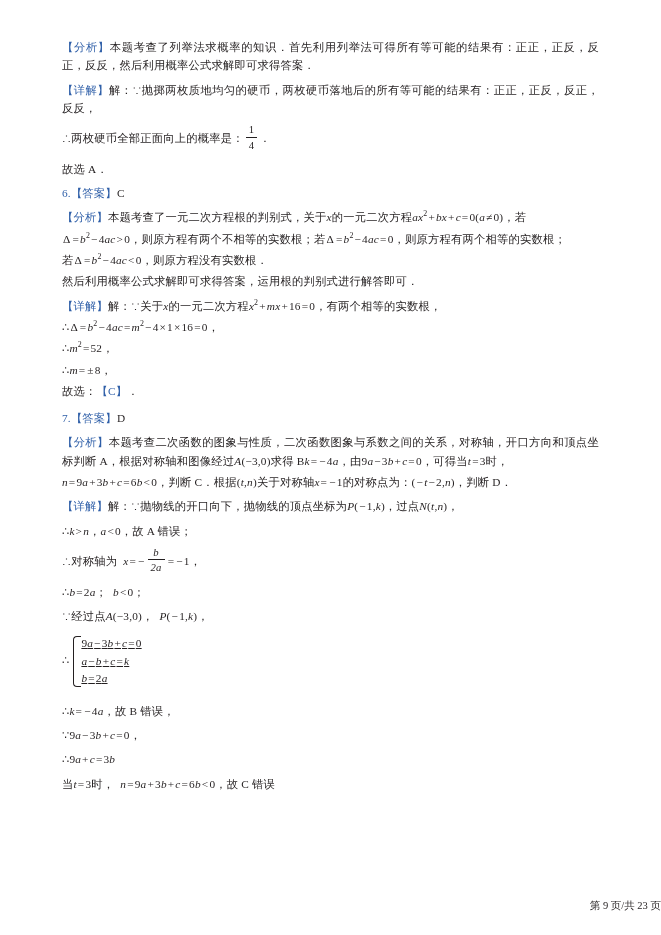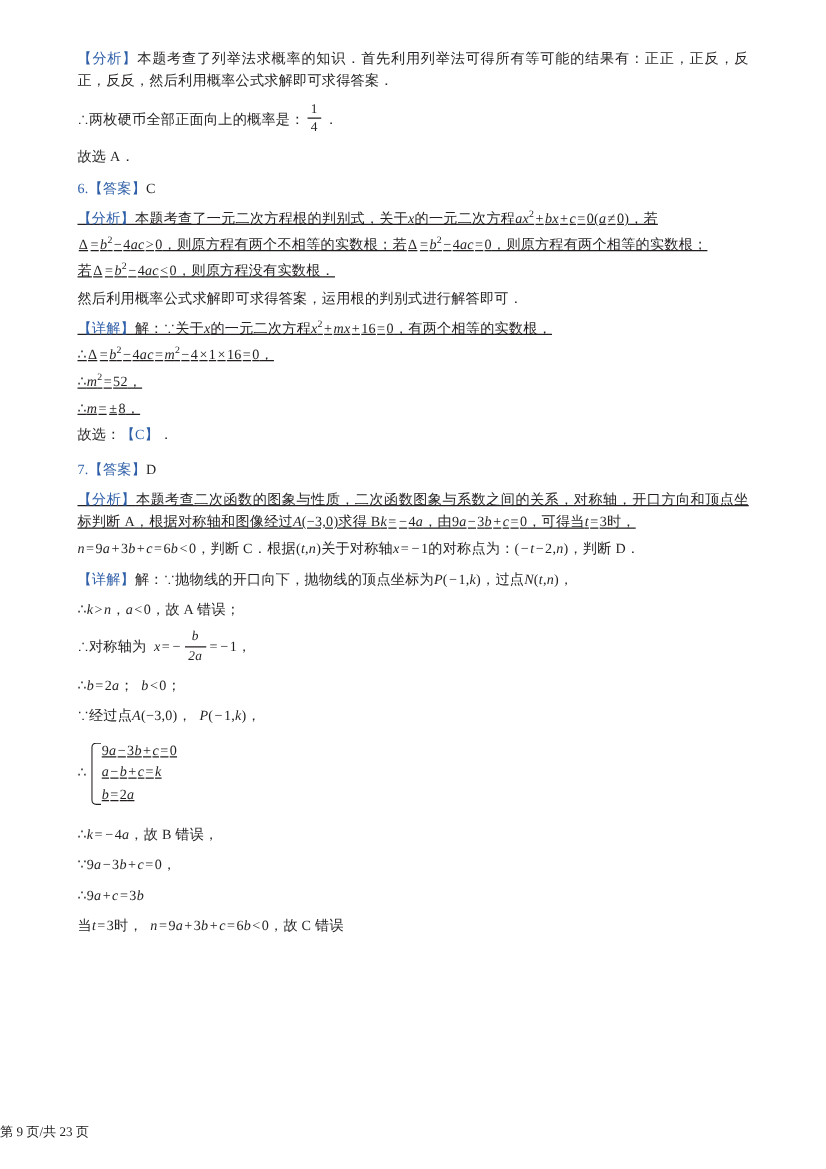--- a/index.html
+++ b/index.html
@@ -22,21 +22,21 @@
     box-sizing: border-box;
     padding: 38px 62px 0 62px;
   }
   .para {
     font-size: 11.3px;
     line-height: 1.62;
     margin: 0 0 6px 0;
     text-align: justify;
     letter-spacing: 0.2px;
   }
-  .para.tight { margin-bottom: 3px; text-decoration: underline; }
+  .para.tight { margin-bottom: 3px; }
   .para.loose { margin-bottom: 9px; }
   .label-blue {
     color: #2f5fa8;
   }
   .qnum {
     color: #2f5fa8;
   }
   
   .mi { font-family: "Liberation Serif", serif; font-style: italic; }
   .mn { font-family: "Liberation Serif", serif; font-style: normal; }
@@ -90,36 +90,39 @@
     display: block;
     line-height: 1.55;
     font-size: 11.3px;
     white-space: nowrap;
   }
   .footer {
     position: absolute;
     left: 0;
     right: 0;
     bottom: 22px;
-    text-align: left;
+    text-align: right;
     font-size: 10.5px;
     color: #231f20;
   }
   .nowrap { white-space: nowrap; }
   .sp { display: inline-block; width: 6px; }
 </style>
 </head>
 <body>
 
 <div class="page">
 
   <p class="para">
     <span class="label-blue">【分析】</span><span>本题考查了列举法求概率的知识．首先利用列举法可得所有等可能的结果有：正正，正反，反正，反反，然后利用概率公式求解即可求得答案．</span>
   </p>
 
+  <p class="para">
+    <span class="label-blue">【详解】</span><span>解：∵抛掷两枚质地均匀的硬币，两枚硬币落地后的所有等可能的结果有：正正，正反，反正，反反，</span>
+  </p>
 
   <p class="para loose">
     <span>∴两枚硬币全部正面向上的概率是：</span><span class="frac"><span class="num mn">1</span><span class="den mn">4</span></span><span>．</span>
   </p>
 
   <p class="para">
     <span>故选 A．</span>
   </p>
 
   <p class="para">

